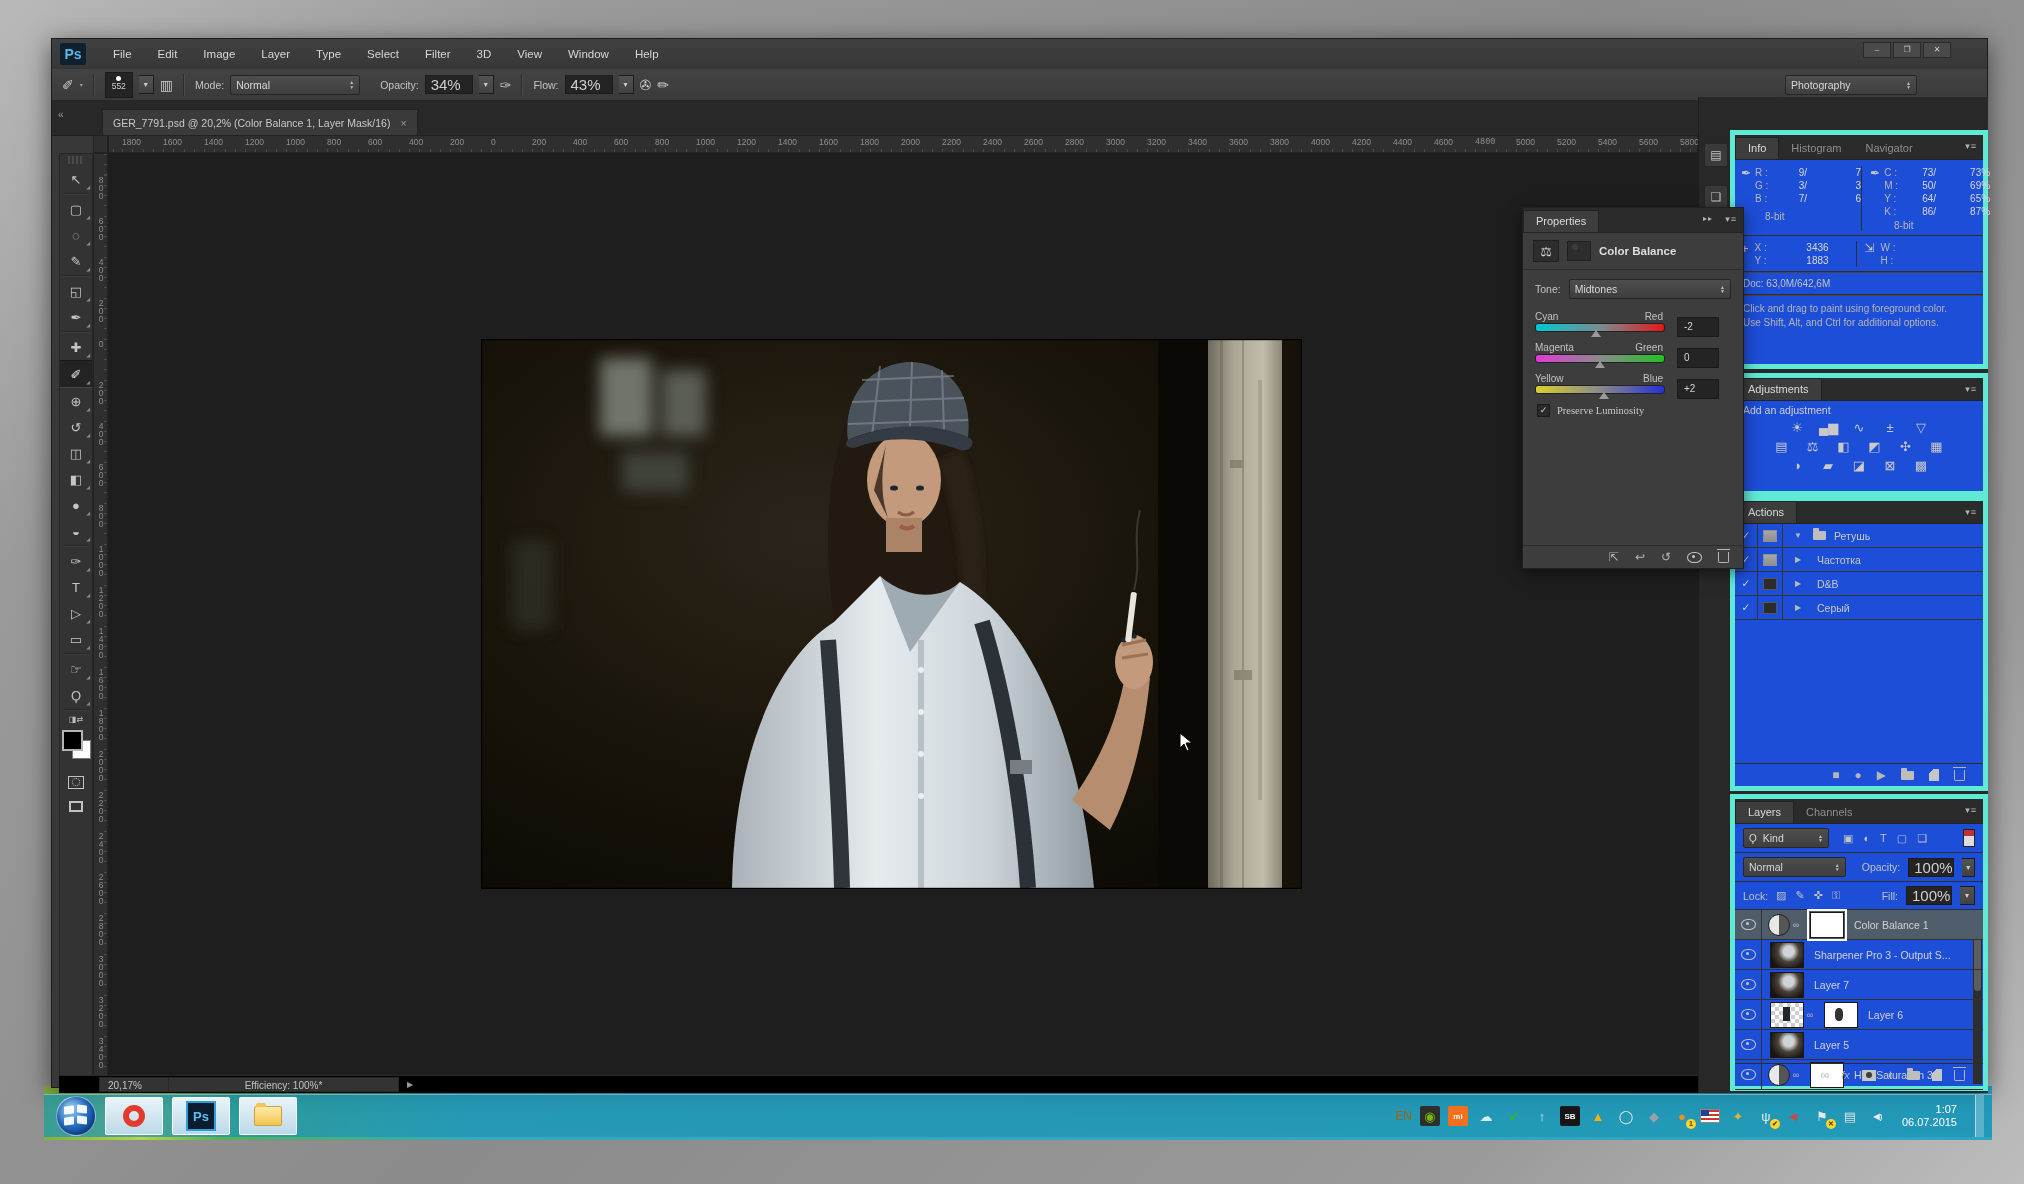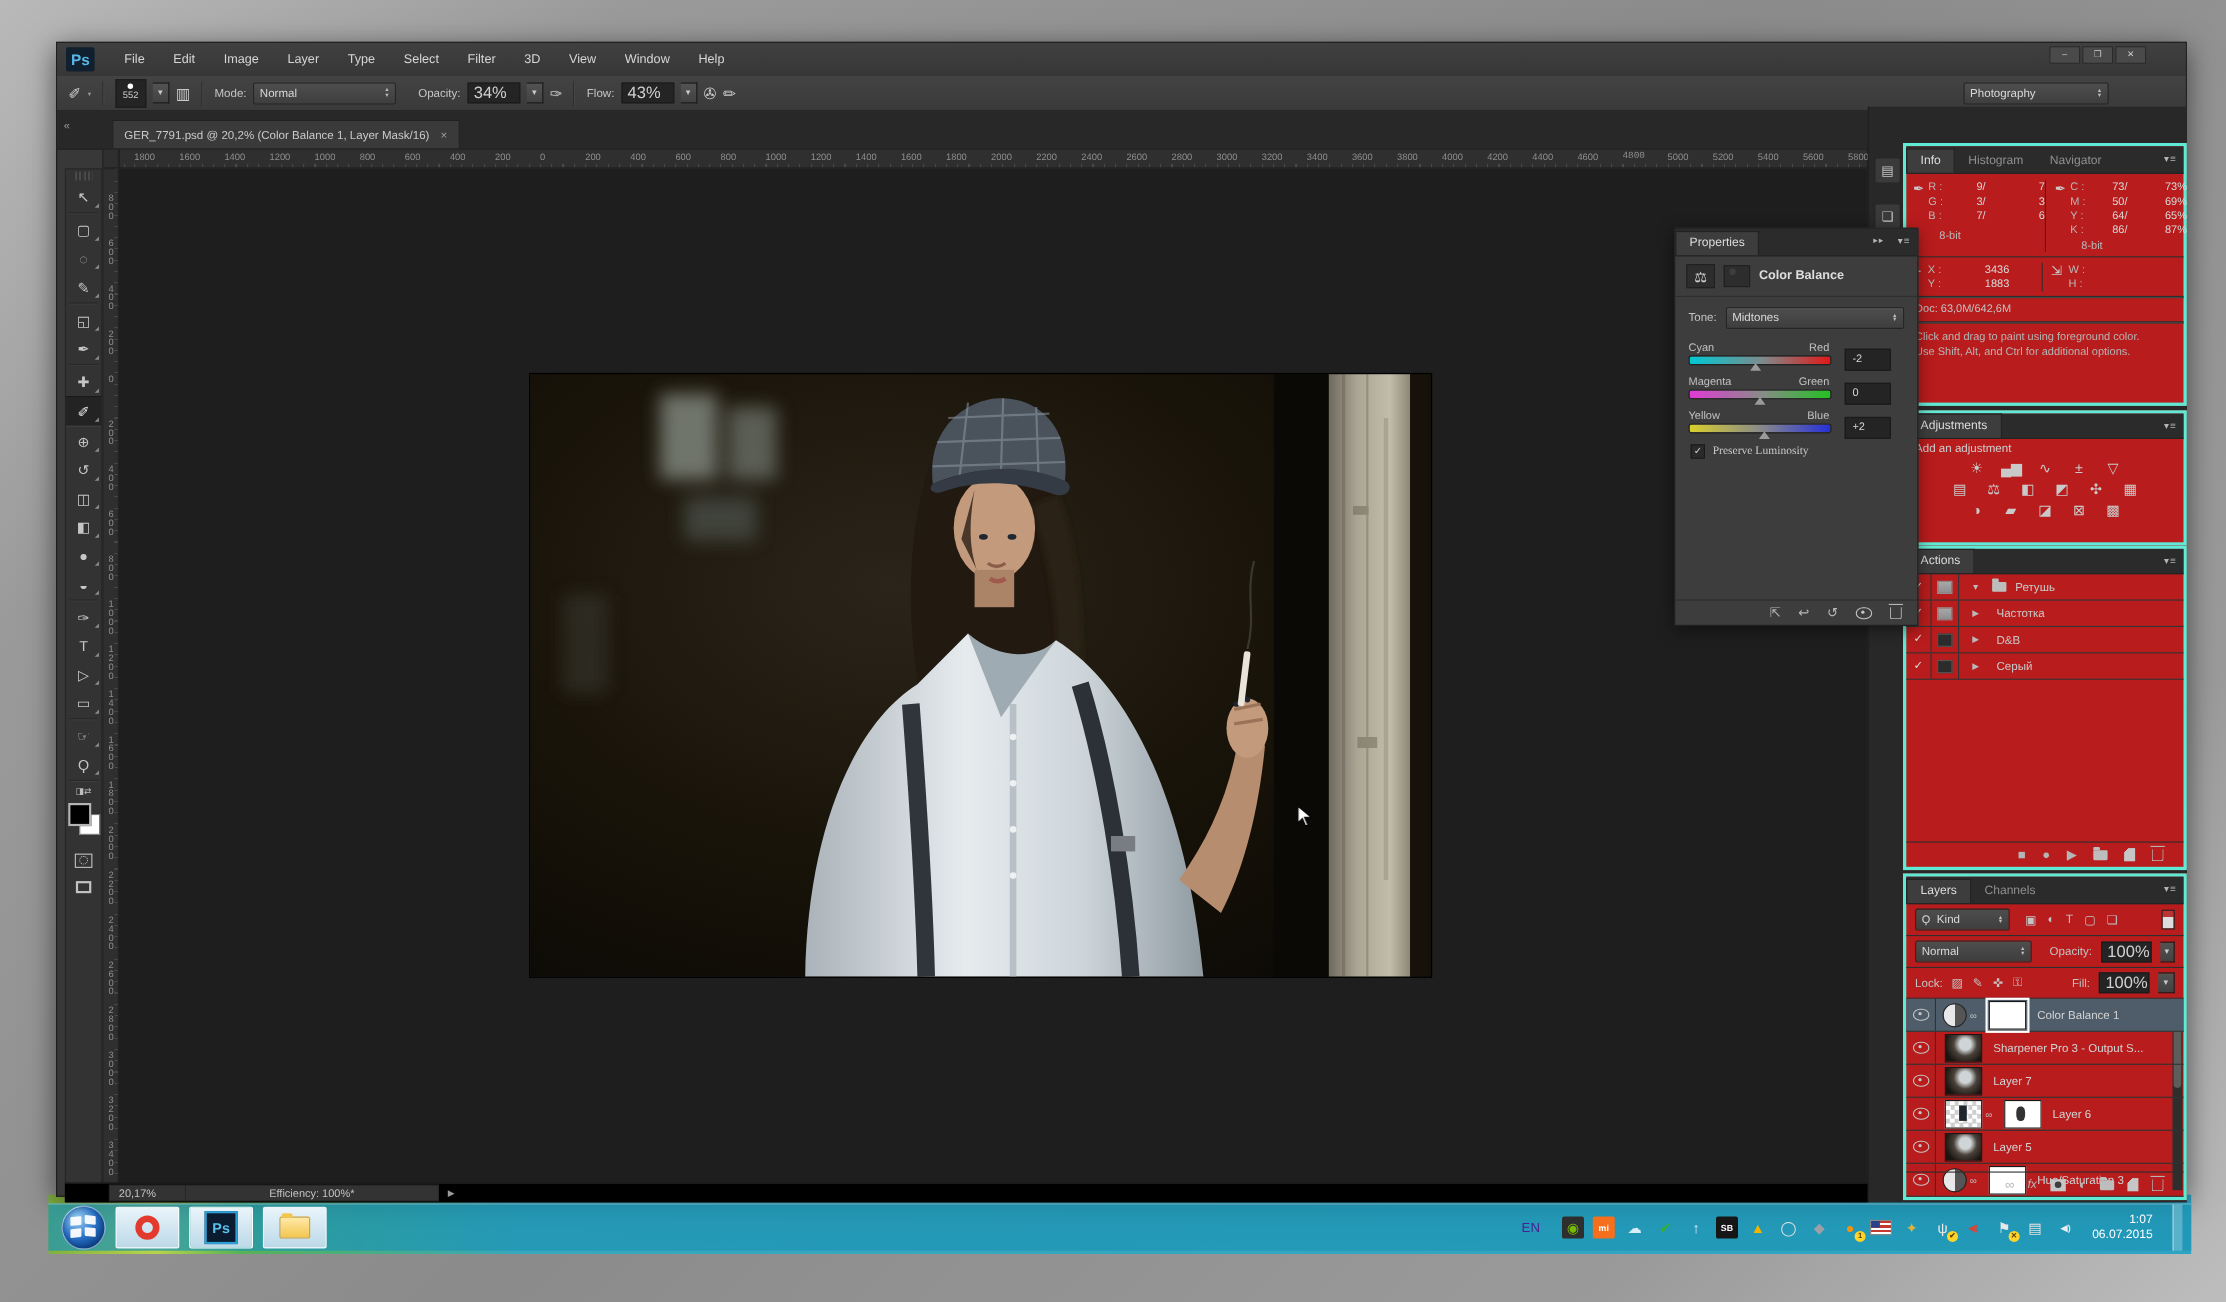--- a/index.html
+++ b/index.html
@@ -18,21 +18,21 @@
      border:1px solid rgba(255,255,255,.5);box-shadow:0 0 6px rgba(0,40,80,.5) inset;}
   .orb .pane{position:absolute;background:#fdfdfd;width:10px;height:8px;border-radius:1px;opacity:.95;}
   .taskbtn{width:56px;height:36px;border:1px solid rgba(255,255,255,.8);border-radius:2px;margin-left:9px;
      background:linear-gradient(#e9f4fa,#bcd9e8);display:flex;align-items:center;justify-content:center;}
   .opera-o{width:22px;height:22px;border-radius:50%;border:6px solid #e23b2e;box-sizing:border-box;}
   .ps-sq{width:26px;height:26px;background:#0b1c30;border:2px solid #2e9fd4;color:#59c1f0;
      font-weight:bold;font-size:13px;display:flex;align-items:center;justify-content:center;}
   .fold{width:26px;height:18px;background:linear-gradient(#ffe9a8,#f2c64f);border-radius:2px;position:relative;border:1px solid #caa23c;}
   .fold::before{content:"";position:absolute;top:-4px;left:1px;width:10px;height:4px;background:#f2c64f;border-radius:2px 2px 0 0;}
   #tray{margin-left:auto;display:flex;align-items:center;gap:8px;padding-right:8px;}
-  .lang{color:#4c1d95;font-size:12px;margin-right:12px;}
+  .lang{color:#a16207;font-size:12px;margin-right:0;}
   .tico{width:20px;height:20px;display:flex;align-items:center;justify-content:center;
         font-size:13px;position:relative;border-radius:2px;}
   .tico .badge{position:absolute;right:-4px;bottom:-3px;background:#ffd428;color:#5a3c00;border-radius:50%;
         width:10px;height:10px;font-size:7px;line-height:10px;text-align:center;font-weight:bold;}
   .usflag{width:18px;height:12px;background:repeating-linear-gradient(#c5392f 0 2px,#fff 2px 4px);position:relative;border:1px solid #888;}
   .usflag::before{content:"";position:absolute;left:0;top:0;width:8px;height:6px;background:#2b3f8c;}
   #clock{color:#fff;text-align:right;font-size:11px;line-height:13px;padding:0 10px 0 6px;}
   #show-desktop{width:8px;height:42px;background:rgba(255,255,255,.25);border-left:1px solid rgba(255,255,255,.5);}
   
   #ps-window{left:51px;top:38px;width:1937px;height:1050px;background:#383838;
@@ -99,21 +99,21 @@
   #cursor{position:absolute;left:1071px;top:579px;width:14px;height:20px;}
   
   #statusbar{left:7px;top:1036px;width:1639px;height:17px;background:#000000;border-top:1px solid #2a2a2a;
      display:flex;align-items:center;font-size:10px;color:#c2c2c2;}
   .stat-box{background:#333;border:1px solid #282828;height:15px;line-height:15px;padding:0 8px;box-sizing:border-box;}
   
   .pheader{height:24px;background:#2b2b2b;display:flex;align-items:flex-end;position:relative;border-bottom:1px solid #232323;}
   .ptab{height:21px;line-height:21px;padding:0 12px;font-size:11px;color:#8f8f8f;}
   .ptab.on{background:#3d3d3d;color:#dcdcdc;border:1px solid #222;border-bottom:none;}
   .pmenu{position:absolute;right:6px;top:6px;color:#b5b5b5;font-size:9px;letter-spacing:1px;}
-  .panel{background:#b91c1c;border:3px solid #5eead4;box-sizing:border-box;position:absolute;}
+  .panel{background:#1d4ed8;border:5px solid #5eead4;box-sizing:border-box;position:absolute;}
   
   #dock{left:1646px;top:58px;width:290px;height:996px;background:#282828;border-left:1px solid #1e1e1e;box-sizing:border-box;}
   .dockico{position:absolute;left:5px;width:22px;height:22px;background:#3a3a3a;border:1px solid #262626;
      color:#c5c5c5;font-size:12px;display:flex;align-items:center;justify-content:center;border-radius:2px;}
   
   .inf-lab{color:#b8b8b8;} .inf-val{color:#d8d8d8;}
   .info-grid{display:grid;grid-template-columns:22px 30px 54px;font-size:10px;line-height:13px;}
   .info-grid .inf-val{text-align:right;}
   .divider{height:1px;background:#2e2e2e;border-bottom:1px solid #474747;}
   

